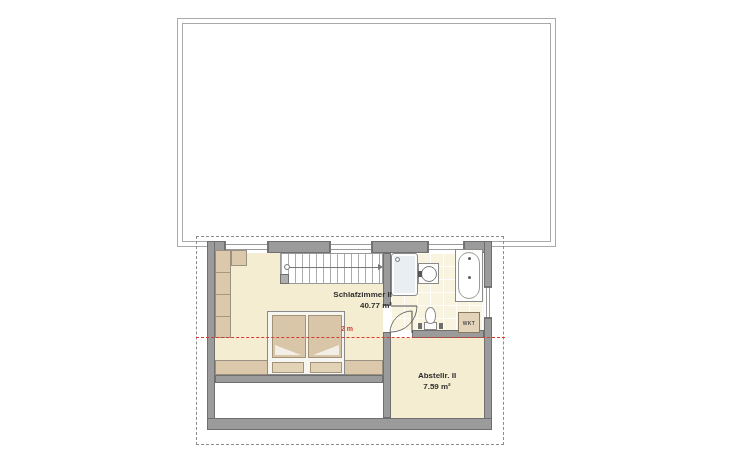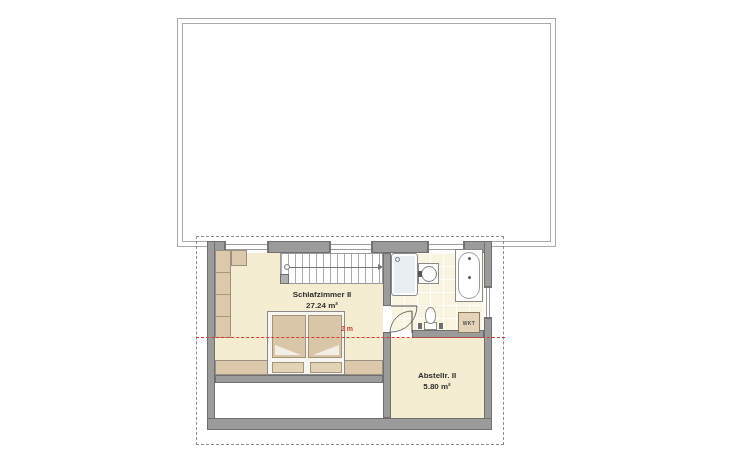--- a/index.html
+++ b/index.html
@@ -156,22 +156,22 @@
   <svg class="abs doors" style="left:0;top:0;width:730px;height:456px;" viewBox="0 0 730 456">
     <path d="M391,306 L417,306" stroke="#4a4a4a" stroke-width="1" fill="none"></path>
     <path d="M417,306 A26,26 0 0 1 391,332" stroke="#4a4a4a" stroke-width="0.8" fill="none"></path>
     <path d="M412,333 L412,311" stroke="#4a4a4a" stroke-width="1" fill="none"></path>
     <path d="M390,333 A22,22 0 0 1 412,311" stroke="#4a4a4a" stroke-width="0.8" fill="none"></path>
   </svg>
 
   <div class="abs red-line" style="left:196px;top:337px;width:309px;height:0;"></div>
   <div class="abs red-label" style="left:341px;top:325px;">2 m</div>
 
-  <div class="abs room-label" style="left:252px;top:290px;width:140px;">
+  <div class="abs room-label" style="left:252px;top:290px;width:140px;text-align:right;">
     <div>Schlafzimmer II</div>
-    <div>27.24 m²</div>
+    <div>40.77 m²</div>
   </div>
   <div class="abs room-label" style="left:387px;top:371px;width:100px;">
     <div>Abstellr. II</div>
-    <div>5.80 m²</div>
+    <div>7.59 m²</div>
   </div>
 
 </div>
 
 </body></html>

